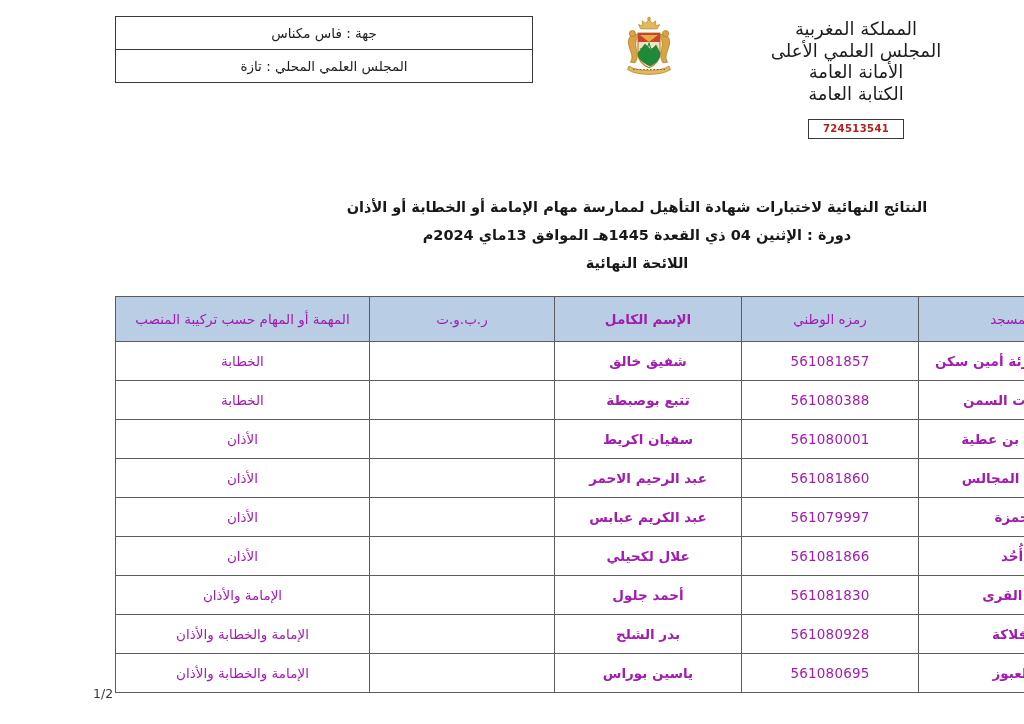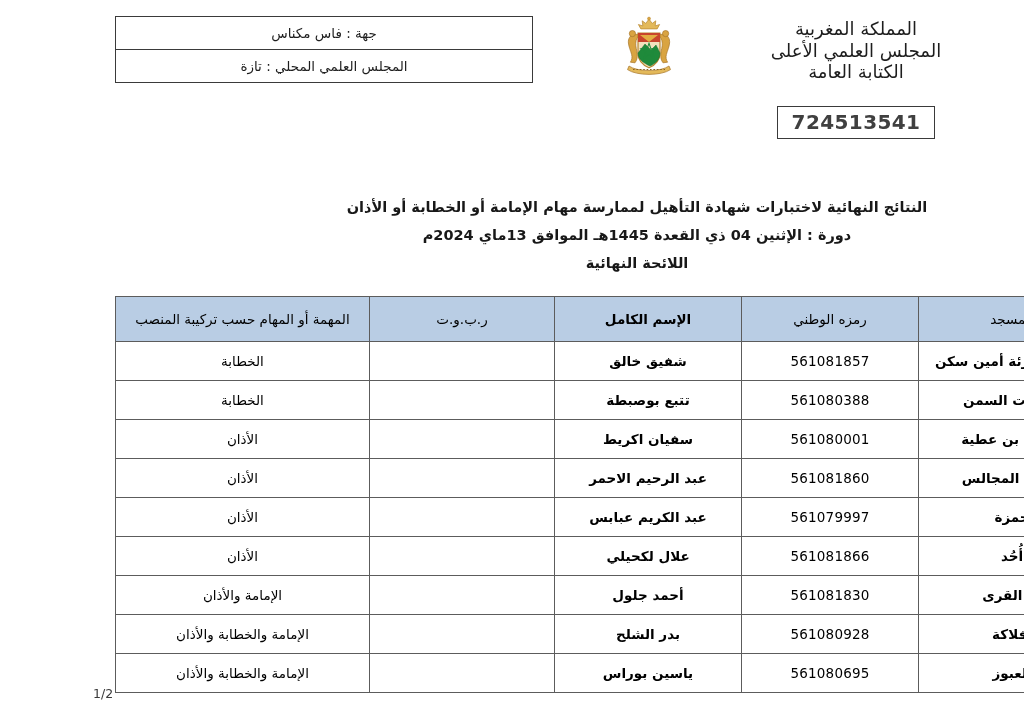--- a/index.html
+++ b/index.html
@@ -57,28 +57,28 @@
     text-align: center;
   }
   .ministry .m-line {
     font-size: 18px;
     line-height: 21.5px;
     color: #1d1d1d;
     white-space: nowrap;
   }
   .ref-box {
     display: inline-block;
-    margin-top: 23px;
+    margin-top: 15px;
     padding: 3px 14px 4px;
     border: 1.8px solid #3a3a3a;
-    font-size: 20px;
+    font-size: 10px;
     font-weight: bold;
     letter-spacing: 0.4px;
     direction: ltr;
-    color: #404040;
+    color: #b91c1c;
   }
 
   
   .titles {
     position: absolute;
     left: 0;
     top: 193px;
     width: 1024px;
     text-align: center;
     padding-left: 32px;
@@ -100,21 +100,21 @@
     border-collapse: collapse;
     table-layout: fixed;
     direction: rtl;
   }
   .results-table th,
   .results-table td {
     border: 1.1px solid #5c5c5c;
     text-align: center;
     vertical-align: middle;
     font-size: 13.5px;
-    color: #000000;
+    color: #a21caf;
     padding: 0 4px;
   }
   .results-table thead th {
     height: 44px;
     background: #b9cde4;
     font-weight: normal;
     font-size: 13.5px;
   }
   .results-table tbody td {
     height: 38px;
@@ -176,20 +176,21 @@
       <path d="M28 27.2 l1.9 5.7 6 0 -4.85 3.55 1.85 5.7 -4.9-3.5 -4.9 3.5 1.85-5.7 -4.85-3.55 6 0 z" fill="none" stroke="#1f8a3b" stroke-width="1.1"></path>
 
       <path d="M8 50 c8 6 32 6 40 0 l1.5 3.6 c-9 6.4 -34 6.4 -43 0 z" fill="#e3b95a" stroke="#a8762a" stroke-width="0.7"></path>
       <path d="M12 53.5 h32" stroke="#8a6320" stroke-width="1.1" stroke-dasharray="1.6 1.8"></path>
     </svg>
   </div>
 
   <div class="ministry">
     <div class="m-line">المملكة المغربية</div>
     <div class="m-line">المجلس العلمي الأعلى</div>
+    <div class="m-line">الأمانة العامة</div>
     <div class="m-line">الكتابة العامة</div>
     <div class="ref-box">724513541</div>
   </div>
 
   <div class="titles">
     <div class="t-line">النتائج النهائية لاختبارات شهادة التأهيل لممارسة  مهام الإمامة أو الخطابة أو الأذان</div>
     <div class="t-line">دورة : الإثنين 04 ذي القعدة  1445هـ الموافق 13ماي 2024م</div>
     <div class="t-line">اللائحة النهائية</div>
   </div>
 

